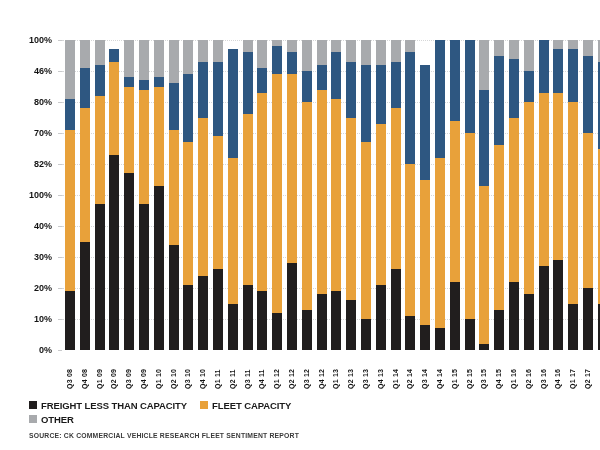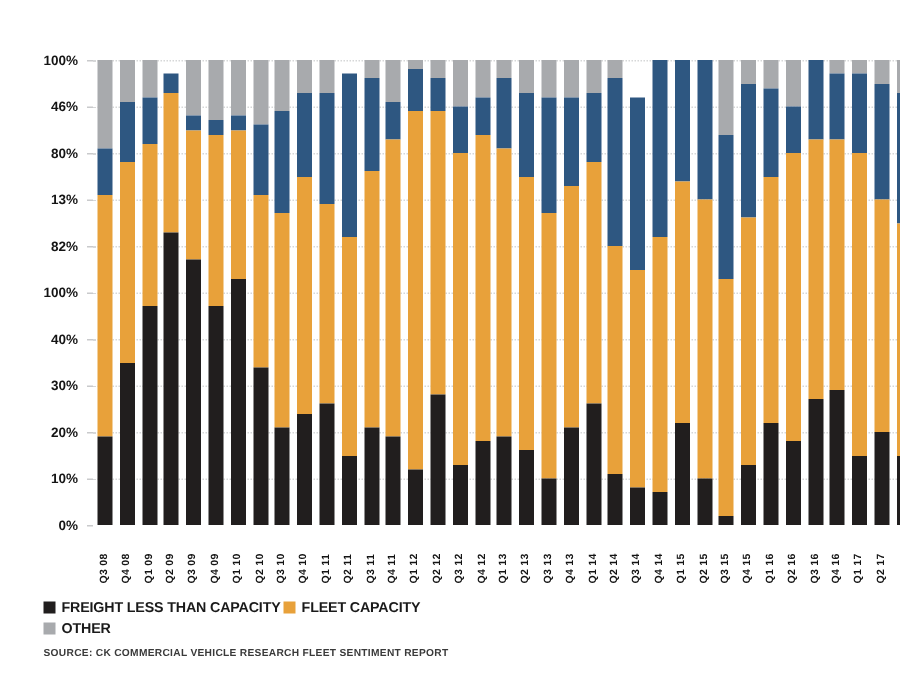--- a/index.html
+++ b/index.html
@@ -21,42 +21,42 @@
 
   .bar { position: absolute; bottom: 0; width: 10px; height: 310px;
     display: flex; flex-direction: column-reverse; }
   .seg { width: 100%; flex: 0 0 auto; }
 
   .x-label { position: absolute; transform: rotate(-90deg); transform-origin: left top;
     font-size: 7px; font-weight: bold; color: #141414; white-space: nowrap;
     line-height: 8px; letter-spacing: 0.2px; }
 
   .legend { position: absolute; left: 29px; top: 398px; }
-  .legend-row { display: flex; align-items: center; gap: 2px; height: 14px; }
+  .legend-row { display: flex; align-items: center; gap: 13px; height: 14px; }
   .legend-item { display: flex; align-items: center; gap: 4px; }
   .legend-swatch { width: 8px; height: 8px; flex: 0 0 auto; }
   .legend-label { font-size: 9.5px; font-weight: bold; color: #1a1a1a;
     letter-spacing: -0.1px; white-space: nowrap; }
 
   .source-line { position: absolute; left: 29px; top: 432px; font-size: 6.8px;
     font-weight: bold; color: #3a3a3a; letter-spacing: 0.2px; }
 </style>
 </head>
 <body>
 
 <div class="page">
 
   <div id="y-axis">
       <div class="y-label" style="top: 35px;">100%</div>
       <div class="y-tick" style="top: 40px;"></div>
       <div class="y-label" style="top: 66px;">46%</div>
       <div class="y-tick" style="top: 71px;"></div>
       <div class="y-label" style="top: 97px;">80%</div>
       <div class="y-tick" style="top: 102px;"></div>
-      <div class="y-label" style="top: 128px;">13%</div>
+      <div class="y-label" style="top: 128px;">70%</div>
       <div class="y-tick" style="top: 133px;"></div>
       <div class="y-label" style="top: 159px;">82%</div>
       <div class="y-tick" style="top: 164px;"></div>
       <div class="y-label" style="top: 190px;">100%</div>
       <div class="y-tick" style="top: 195px;"></div>
       <div class="y-label" style="top: 221px;">40%</div>
       <div class="y-tick" style="top: 226px;"></div>
       <div class="y-label" style="top: 252px;">30%</div>
       <div class="y-tick" style="top: 257px;"></div>
       <div class="y-label" style="top: 283px;">20%</div>

